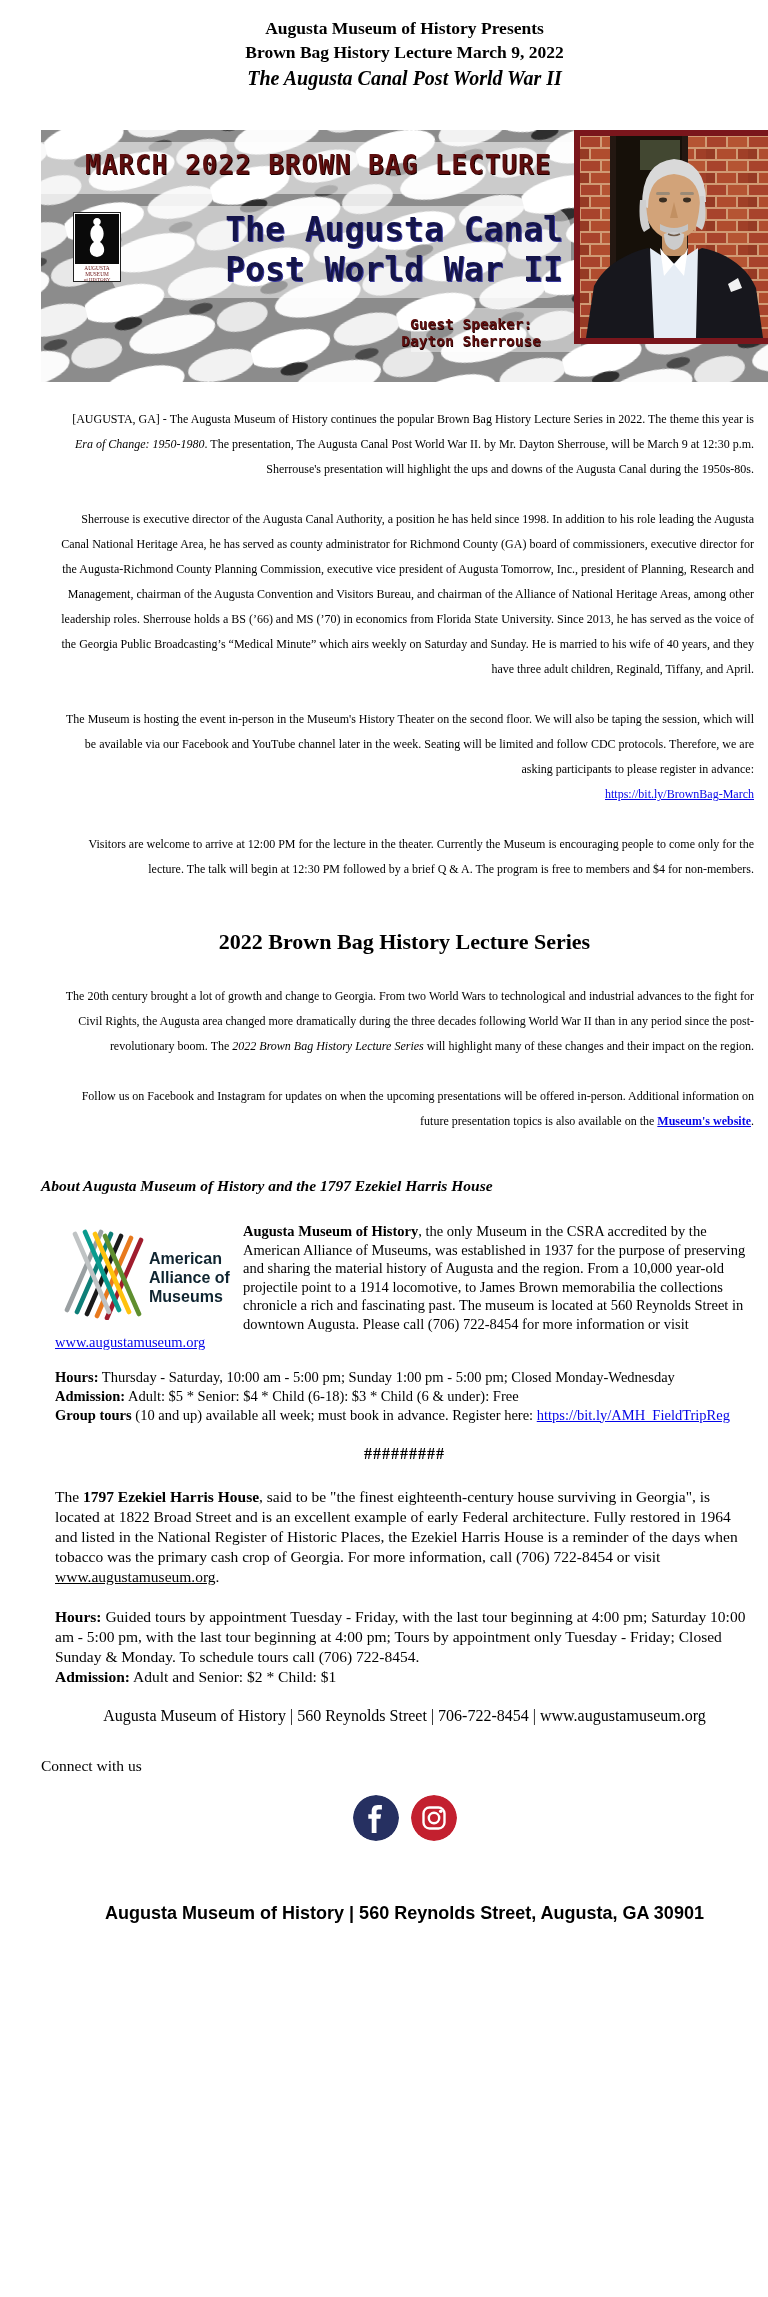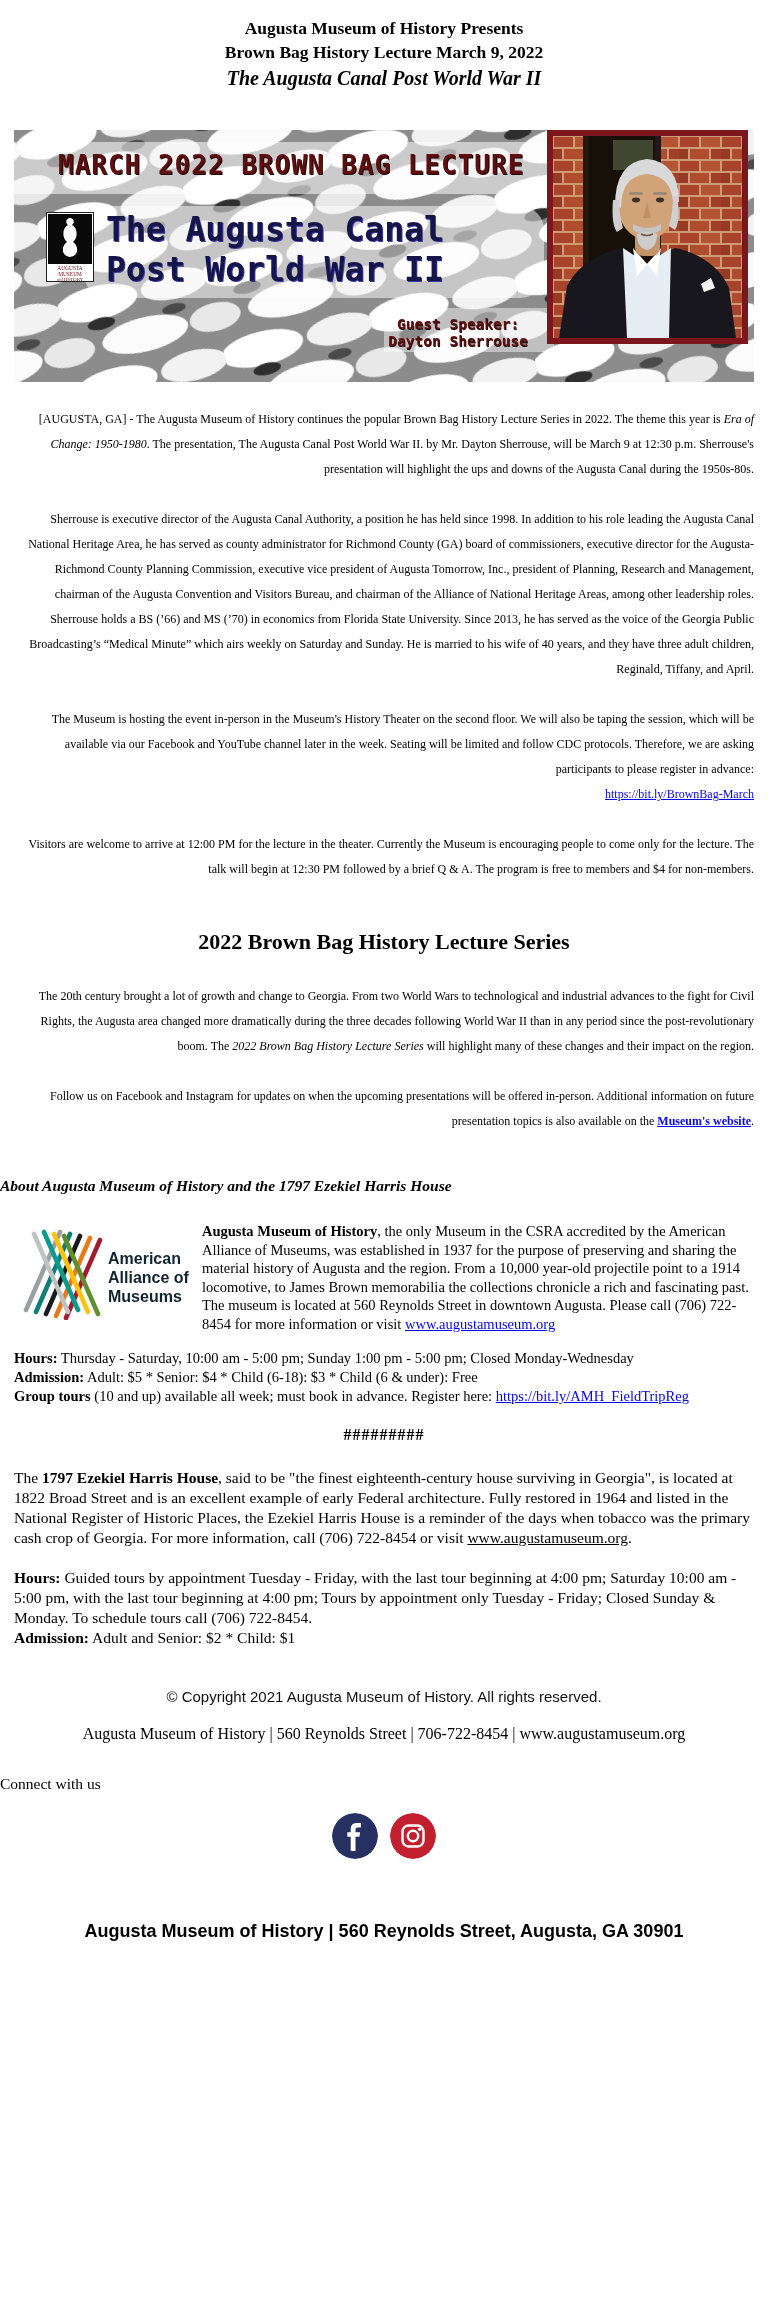--- a/index.html
+++ b/index.html
@@ -1,45 +1,45 @@
 <!DOCTYPE html>
 <html><head>
 <meta charset="utf-8">
 <style>
   * { margin:0; padding:0; box-sizing:border-box; }
   html,body { background:#ffffff; }
   .page {
     width:768px; height:2297px; margin:0 auto; background:#fff; overflow:hidden;
-    font-family:"Liberation Serif","DejaVu Serif",serif; color:#000;
+    font-family:"Liberation Serif","DejaVu Serif",serif; color:#000;padding-left:41px;
   }
   
   .hdr { text-align:center; padding-top:16px; }
   .hdr-line1, .hdr-line2 { font-size:17.5px; font-weight:bold; line-height:24px; }
   .hdr-line3 { font-size:20px; font-weight:bold; font-style:italic; line-height:28px; }
 
   
   .banner {
     position:relative; width:740px; height:252px; margin:38px auto 0;
     background:#bef264; overflow:hidden;
   }
   .banner svg.pattern { position:absolute; left:0; top:0; }
   .banner-march {
     position:absolute; left:44px; top:20px;
     font-family:"DejaVu Sans Mono",monospace; font-weight:bold; font-size:26px;
     color:#5e0e0e; letter-spacing:1px; text-shadow:1px 1px 0 #1a0000;
     white-space:nowrap;
   }
   .banner-title {
-    position:absolute; left:92px; top:80px; width:430px; text-align:left;
+    position:absolute; left:92px; top:80px; width:430px; text-align:right;
     font-family:"DejaVu Sans Mono",monospace; font-weight:bold; font-size:33px;
     line-height:40px; color:#15154a; text-shadow:1px 1px 0 #3a3aa0;
     white-space:nowrap;
   }
   .banner-guest {
-    position:absolute; right:226px; bottom:32px; text-align:center;
+    position:absolute; right:240px; bottom:32px; text-align:center;
     font-family:"DejaVu Sans Mono",monospace; font-weight:bold; font-size:14.5px;
     line-height:17px; color:#5e0e0e; text-shadow:0.5px 0.5px 0 #1a0000;
     white-space:nowrap;
   }
   .amh-logo { position:absolute; left:32px; top:82px; }
   .speaker-photo {
     position:absolute; right:6px; top:0; width:201px; height:214px;
     border:6px solid #7a161c; background:#a8432c;
   }
   .speaker-photo svg { display:block; }
@@ -232,21 +232,20 @@
 
   <div class="divider">#########</div>
 
   <p class="harris-para"><span>The </span><b>1797 Ezekiel Harris House</b><span>, said to be "the finest eighteenth-century house surviving in Georgia", is located at 1822 Broad Street and is an excellent example of early Federal architecture. Fully restored in 1964 and listed in the National Register of Historic Places, the Ezekiel Harris House is a reminder of the days when tobacco was the primary cash crop of Georgia. For more information, call (706) 722-8454 or visit </span><a class="lnk-dark">www.augustamuseum.org</a><span>.</span></p>
 
   <div class="harris-hours">
     <div><b>Hours:</b><span>  Guided tours by appointment Tuesday - Friday, with the last tour beginning at 4:00 pm; Saturday 10:00 am - 5:00 pm, with the last tour beginning at 4:00 pm; Tours by appointment only Tuesday - Friday; Closed Sunday &amp; Monday. To schedule tours call (706) 722-8454.</span></div>
     <div><b>Admission:</b><span> Adult and Senior: $2 * Child: $1</span></div>
   </div>
 
-  <div class="copyright">© Copyright 2021 Augusta Museum of History. All rights reserved.</div>
 
   <div class="contact-line">Augusta Museum of History | 560 Reynolds Street | 706-722-8454 | www.augustamuseum.org</div>
 
   <div class="connect">Connect with us</div>
 
   <div class="social-row">
     <svg class="social-btn" viewBox="0 0 46 46" xmlns="http://www.w3.org/2000/svg">
       <circle cx="23" cy="23" r="23" fill="#263061"></circle>
       <path fill="#ffffff" d="M25.5 14.5 h3.4 v-4.6 h-4.2 c-4.3 0-6 2.9-6 6.2 v3.1 h-3.4 v4.5 h3.4 V38 h4.8 V23.7 h3.9 l0.7-4.5 h-4.6 v-2.5 c0-1.3 0.6-2.2 2-2.2 Z"></path>
     </svg>

